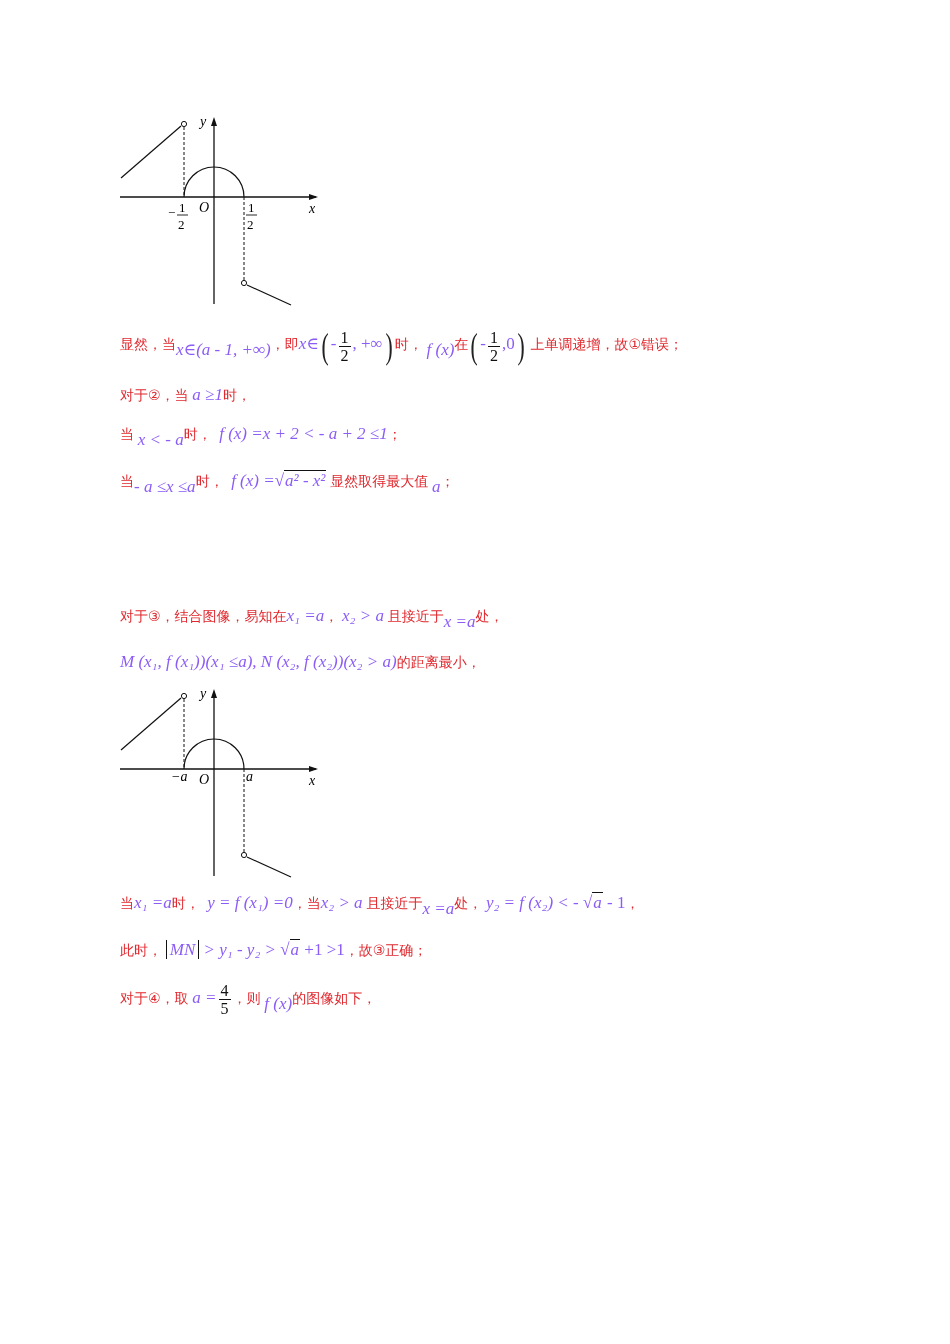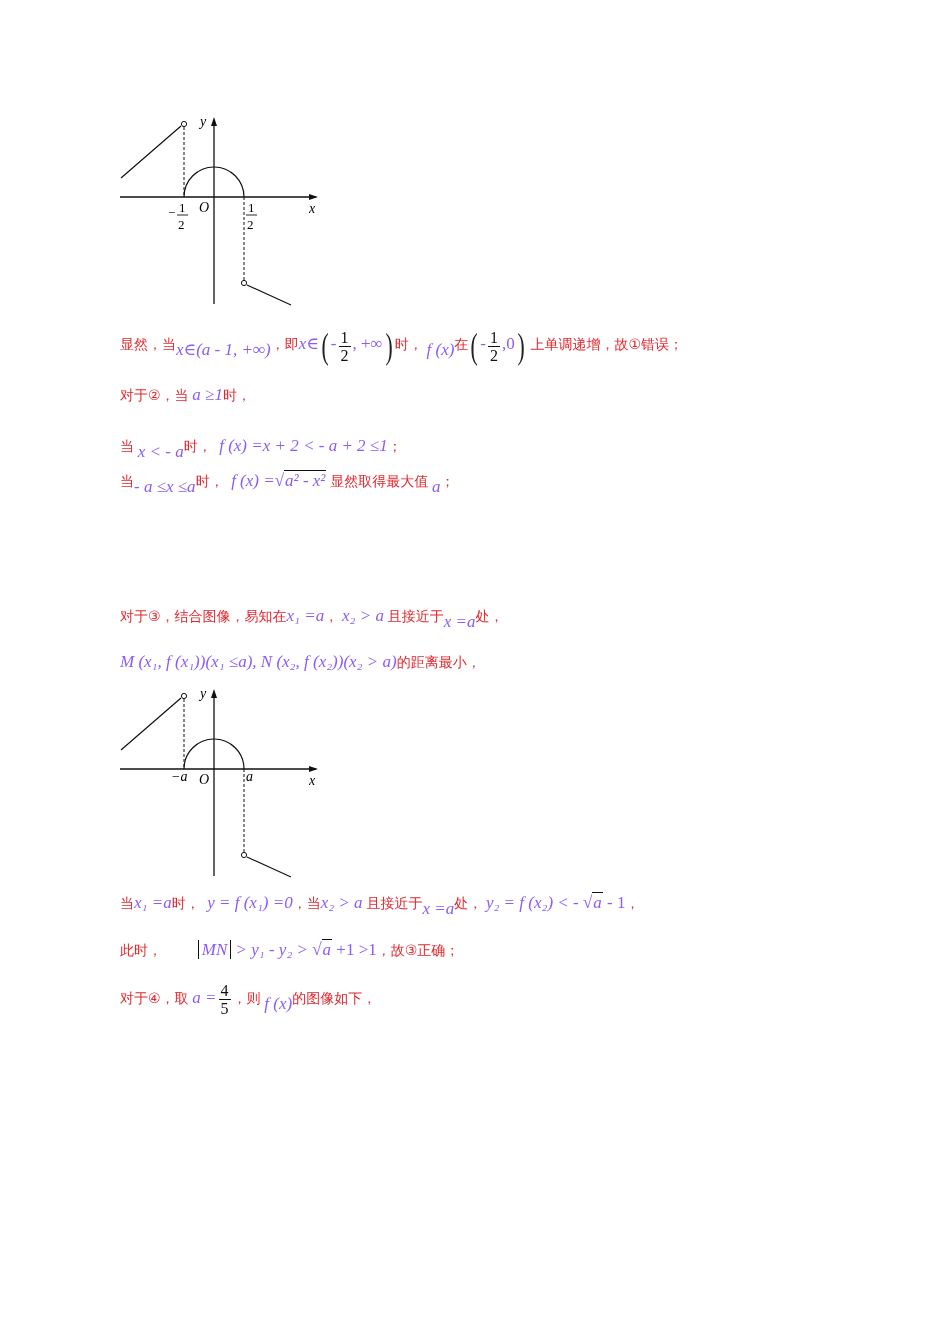--- a/index.html
+++ b/index.html
@@ -9,21 +9,21 @@
   .line { position: absolute; left: 120px; white-space: nowrap; font-size: 15px; color: #111; }
   .cn { color: #e0282e; font-family: "DejaVu Sans", "Liberation Sans", sans-serif; font-size: 14px; }
   .m { font-family: "Liberation Serif", "DejaVu Serif", serif; font-size: 17px; color: #8b5cf6; }
   .i { font-style: italic; }
   .frac { display: inline-block; vertical-align: middle; text-align: center; margin: 0 2px; }
   .frac > span { display: block; line-height: 17px; font-size: 16px; }
   .frac .num { border-bottom: 1px solid #111; padding: 0 2px; }
   .bigp { font-size: 36px; font-weight: 100; vertical-align: middle; line-height: 36px; color: #222; transform: scaleX(0.6); display: inline-block; }
   .sqrt { display: inline-block; }
   .sqrt .rad { border-top: 1px solid #111; padding: 0 1px; }
-  .abs { border-left: 1px solid #111; border-right: 1px solid #111; padding: 0 3px; margin-left: 32px; }
+  .abs { border-left: 1px solid #111; border-right: 1px solid #111; padding: 0 3px; }
   .low { vertical-align: -6px; }
   .graph { position: absolute; left: 110px; }
   svg text { font-family: "Liberation Serif", "DejaVu Serif", serif; }
 </style>
 </head>
 <body>
 
 <div class="page">
 
   <svg class="graph" style="top:108px" width="220" height="200" viewBox="0 0 220 200">
@@ -51,21 +51,21 @@
   </svg>
 
   <div class="line" style="top:328px">
     <span class="cn">显然，当</span><span class="m i low">x∈(a - 1, +∞)</span><span class="cn">，即</span><span class="m i">x∈</span><span class="bigp">(</span><span class="m">-</span><span class="frac"><span class="num">1</span><span>2</span></span><span class="m">, +∞</span><span class="bigp">)</span><span class="cn">时，</span>&nbsp;<span class="m i low">f (x)</span><span class="cn">在</span><span class="bigp">(</span><span class="m">-</span><span class="frac"><span class="num">1</span><span>2</span></span><span class="m">,0</span><span class="bigp">)</span>&nbsp;<span class="cn">上单调递增，故①错误；</span>
   </div>
 
   <div class="line" style="top:385px">
     <span class="cn">对于②，当</span>&nbsp;<span class="m i">a ≥1</span><span class="cn">时，</span>
   </div>
 
-  <div class="line" style="top:436px">
+  <div class="line" style="top:424px">
     <span class="cn">当</span>&nbsp;<span class="m i low">x &lt; - a</span><span class="cn">时，</span>&nbsp;&nbsp;<span class="m i">f (x) =x + 2 &lt; - a + 2 ≤1</span><span class="cn">；</span>
   </div>
 
   <div class="line" style="top:471px">
     <span class="cn">当</span><span class="m i low">- a ≤x ≤a</span><span class="cn">时，</span>&nbsp;&nbsp;<span class="m i">f (x) =</span><span class="m sqrt">√<span class="rad i">a² - x²</span></span>&nbsp;<span class="cn">显然取得最大值</span>&nbsp;<span class="m i low">a</span><span class="cn">；</span>
   </div>
 
 
 
   <div class="line" style="top:606px">

